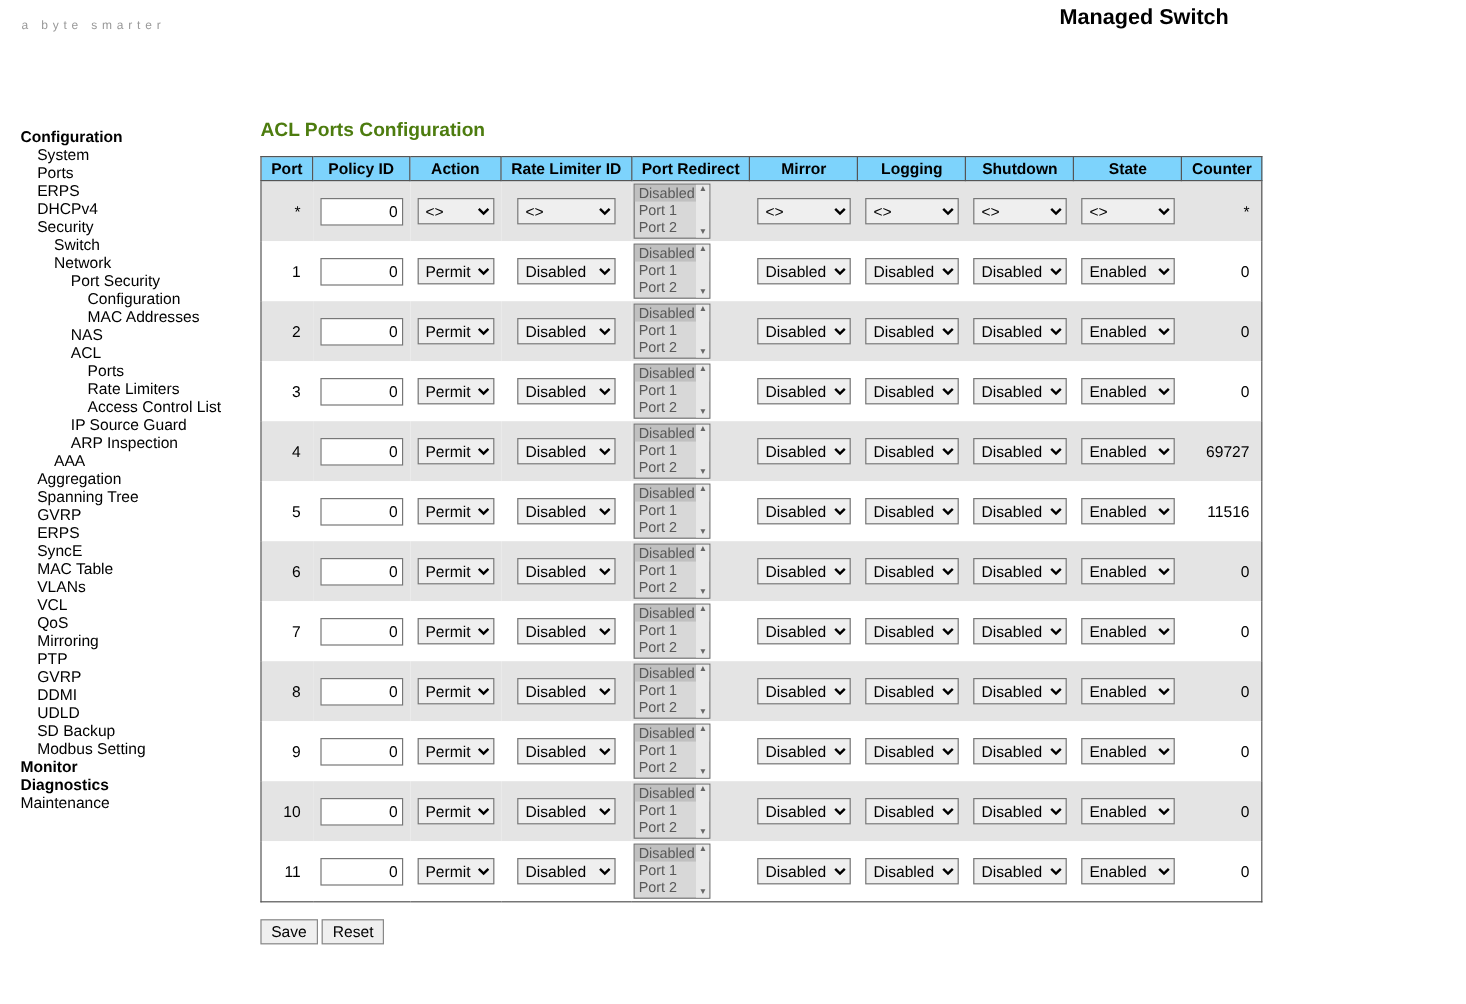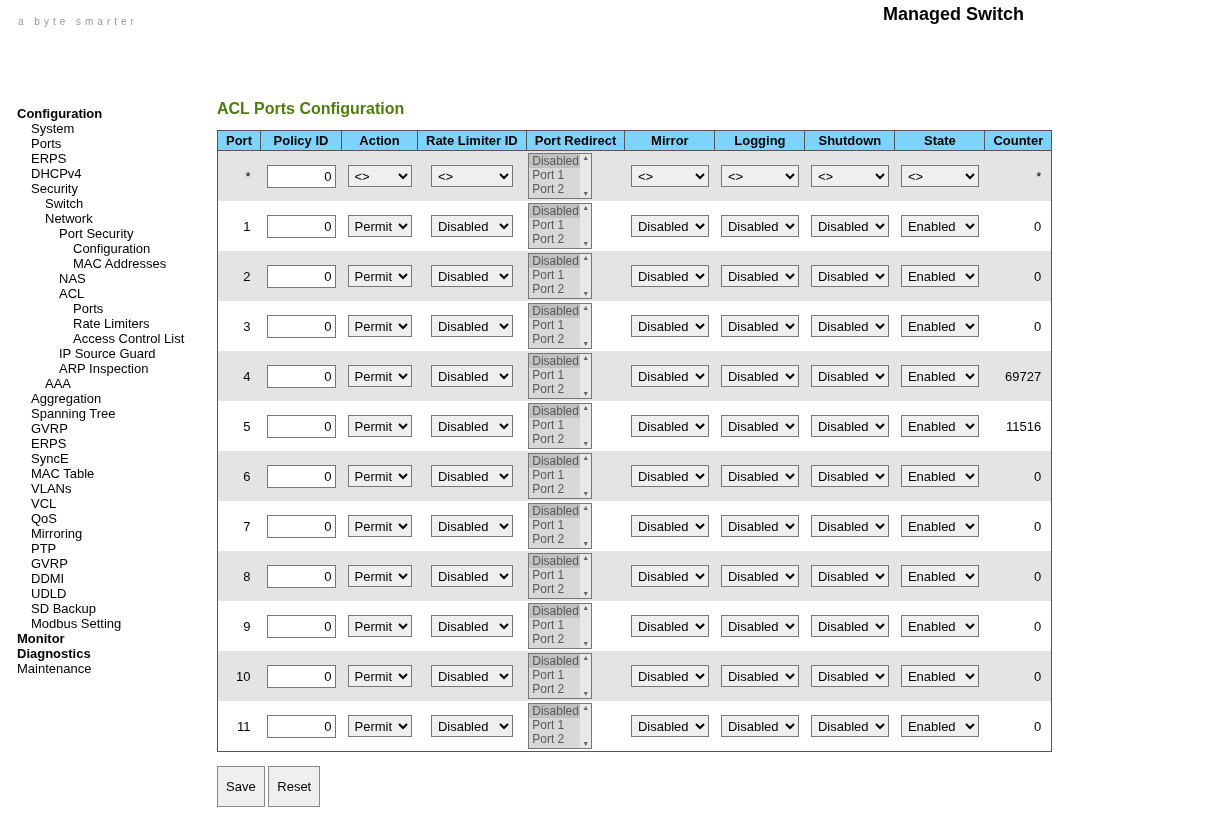--- a/index.html
+++ b/index.html
@@ -30,21 +30,21 @@
   select.sel{height:22px;border:1px solid #777;font-size:13px;background:#efefef;padding:0 2px;}
   select.sel-action{width:64px;}
   select.sel-rate{width:82px;}
   select.sel-mirror,select.sel-logging,select.sel-shutdown,select.sel-state{width:78px;}
   .port-redirect-box{width:62px;height:44px;border:1px solid #777;background:#d8d8d8;font-size:12px;text-align:left;position:relative;color:#585858;}
   .port-redirect-box .pr-opt{height:14px;line-height:14px;padding-left:3px;}
   .port-redirect-box .pr-opt.sel{background:#c0c0c0;}
   .pr-scroll{position:absolute;right:0;top:0;width:11px;height:100%;background:#e8e8e8;display:flex;flex-direction:column;justify-content:space-between;align-items:center;}
   .pr-scroll .arr{font-size:7px;color:#666;line-height:8px;}
   .btns{margin-top:14px;}
-  button.btn{font-size:13px;padding:12px 8px;border:1px solid #888;background:#efefef;cursor:pointer;}
+  button.btn{font-size:13px;padding:2px 8px;border:1px solid #888;background:#efefef;cursor:pointer;}
 </style>
 </head>
 <body>
 
 <div class="page">
 
   <div class="header-title">Managed Switch</div>
 
   <div class="logo">
     <div class="logo-tag">a byte smarter</div>

